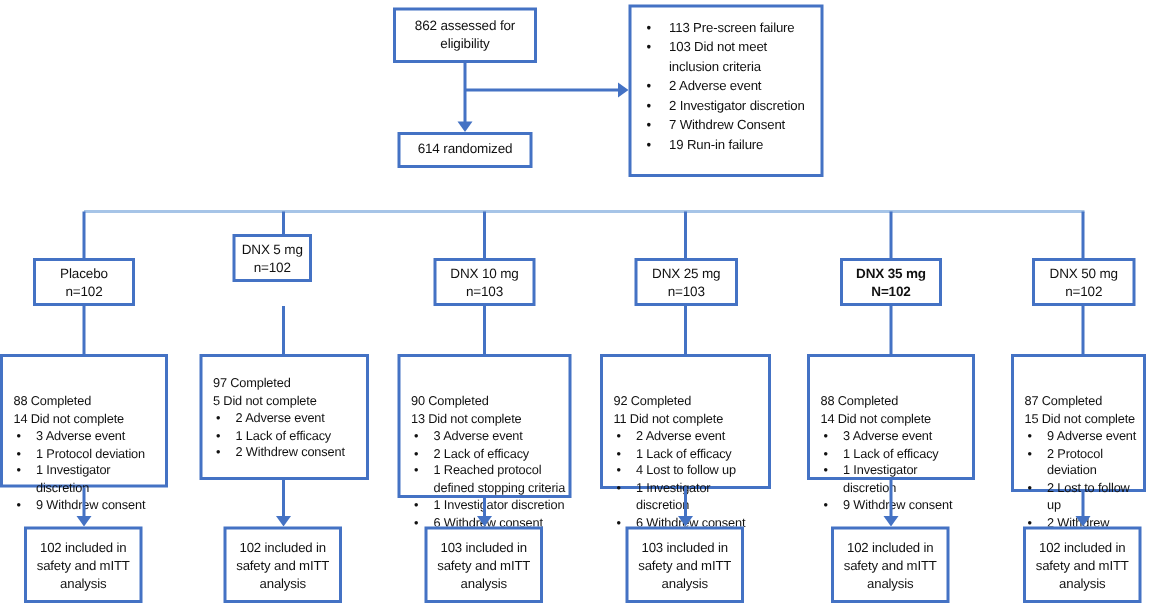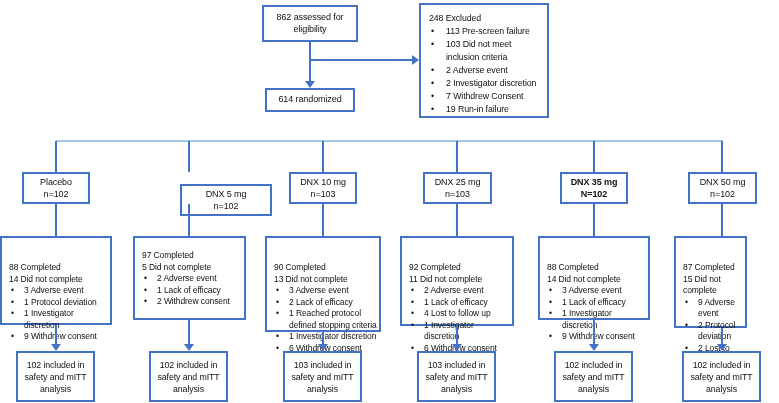--- a/index.html
+++ b/index.html
@@ -47,21 +47,20 @@
     <div>862 assessed for eligibility</div>
   </div>
 
   <div class="line" style="left:309px; top:42px; width:2px; height:40px;"></div>
   <div class="arrow-down" style="left:305px; top:81px;"></div>
 
   <div class="line" style="left:310px; top:59px; width:102px; height:2px;"></div>
   <div class="arrow-right" style="left:412px; top:55px;"></div>
 
   <div class="box excluded-box" style="left:419px; top:3px; width:130px; height:115px;">
-    <div class="title">248 Excluded</div>
     <div class="b-row">
       <span class="b-dot">•</span>
       <span class="b-txt">113 Pre-screen failure</span>
     </div>
     <div class="b-row">
       <span class="b-dot">•</span>
       <span class="b-txt">103 Did not meet inclusion criteria</span>
     </div>
     <div class="b-row">
       <span class="b-dot">•</span>
@@ -113,21 +112,21 @@
       <span class="b-txt">9 Withdrew consent</span>
       </div>
   </div>
   <div class="line" style="left:55px; top:325px; width:2px; height:20px;"></div>
   <div class="arrow-down" style="left:51px; top:344px;"></div>
   <div class="box centered analysis-box" style="left:16px; top:351px; width:79px; height:51px;">
     <div>102 included in safety and mITT analysis</div>
   </div>
 
   <div class="line" style="left:188px; top:141px; width:2px; height:31px;"></div>
-  <div class="box centered header-box" style="left:155px; top:184px; width:92px; height:32px;margin-left:25px;">
+  <div class="box centered header-box" style="left:155px; top:156px; width:53px; height:32px;">
     <div>DNX 5 mg</div>
     <div>n=102</div>
   </div>
   <div class="line" style="left:188px; top:204px; width:2px; height:32px;"></div>
   <div class="box detail-box" style="left:133px; top:236px; width:113px; height:84px; padding-top:12px;">
     <div>97 Completed</div>
     <div>5 Did not complete</div>
     <div class="b-row">
       <span class="b-dot">•</span>
       <span class="b-txt">2 Adverse event</span>
@@ -250,21 +249,21 @@
   <div class="box centered analysis-box" style="left:554px; top:351px; width:79px; height:51px;">
     <div>102 included in safety and mITT analysis</div>
   </div>
 
   <div class="line" style="left:721px; top:141px; width:2px; height:31px;"></div>
   <div class="box centered header-box" style="left:688px; top:172px; width:69px; height:32px;">
     <div>DNX 50 mg</div>
     <div>n=102</div>
   </div>
   <div class="line" style="left:721px; top:204px; width:2px; height:32px;"></div>
-  <div class="box detail-box" style="left:674px; top:236px; width:73px; height:92px;">
+  <div class="box detail-box" style="left:674px; top:236px; width:90px; height:92px;">
     <div>87 Completed</div>
     <div>15 Did not complete</div>
     <div class="b-row">
       <span class="b-dot">•</span>
       <span class="b-txt">9 Adverse event</span>
       </div>
     <div class="b-row">
       <span class="b-dot">•</span>
       <span class="b-txt">2 Protocol deviation</span>
       </div>

